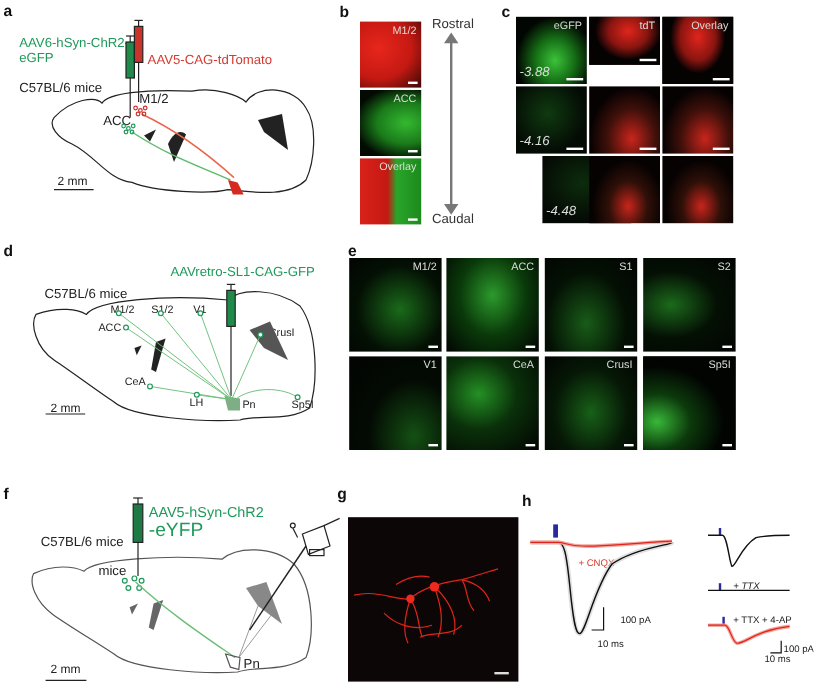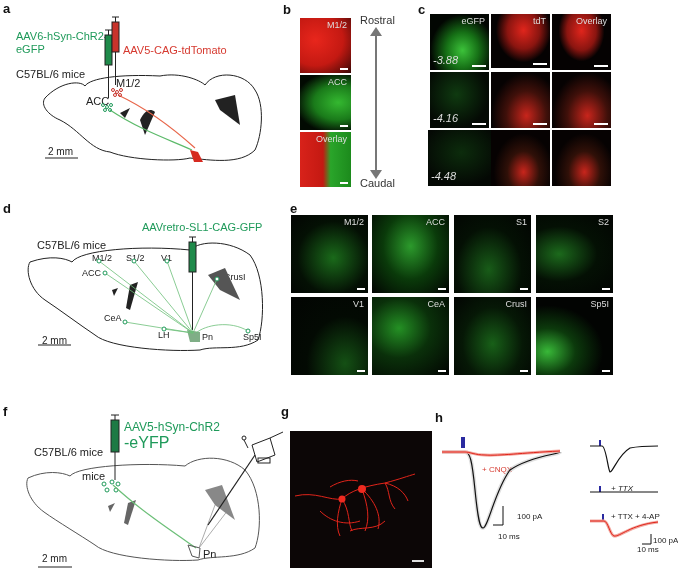--- a/index.html
+++ b/index.html
@@ -89,41 +89,41 @@
   <polygon points="370,170 382,170 376,179" fill="#777"></polygon>
 </svg>
 
 <div class="plabel" style="left:418px;top:2px;">c</div>
 
 <div class="img" style="left:430px;top:14px;width:59px;height:56px;background:radial-gradient(ellipse at 55% 65%,#3cc23a 0%,#167016 35%,#020602 70%);">
   <span class="lbl">eGFP</span>
   <span class="num">-3.88</span>
     <span class="sb long"></span>
 </div>
-<div class="img" style="left:491px;top:14px;width:59px;height:54px;background:radial-gradient(ellipse at 55% 30%,#e0251c 0%,#8a1510 35%,#050202 60%),radial-gradient(ellipse at 50% 75%,#e0251c 0%,#050202 40%);">
+<div class="img" style="left:491px;top:14px;width:59px;height:40px;background:radial-gradient(ellipse at 55% 30%,#e0251c 0%,#8a1510 35%,#050202 60%),radial-gradient(ellipse at 50% 75%,#e0251c 0%,#050202 40%);">
   <span class="lbl">tdT</span>
     <span class="sb long"></span>
 </div>
 <div class="img" style="left:552px;top:14px;width:59px;height:56px;background:radial-gradient(ellipse at 50% 30%,#e0251c 0%,#8a1510 35%,#050202 55%),radial-gradient(ellipse at 55% 70%,#a8c020 0%,#2aa02a 25%,#050202 55%);">
   <span class="lbl">Overlay</span>
     <span class="sb long"></span>
 </div>
 
 <div class="img" style="left:430px;top:72px;width:59px;height:56px;background:radial-gradient(ellipse at 45% 40%,#0f3a10 0%,#040a04 70%);">
   <span class="num">-4.16</span>
     <span class="sb long"></span>
 </div>
 <div class="img" style="left:491px;top:72px;width:59px;height:56px;background:radial-gradient(ellipse at 60% 78%,#c8251c 0%,#40100a 40%,#060202 70%);">
     <span class="sb long"></span>
   </div>
 <div class="img" style="left:552px;top:72px;width:59px;height:56px;background:radial-gradient(ellipse at 60% 78%,#c8251c 0%,#40100a 40%,#060202 70%);">
     <span class="sb long"></span>
   </div>
 
-<div class="img" style="left:428px;top:130px;width:74px;height:56px;background:radial-gradient(ellipse at 45% 40%,#0c2c0c 0%,#040804 70%);">
+<div class="img" style="left:452px;top:130px;width:74px;height:56px;background:radial-gradient(ellipse at 45% 40%,#0c2c0c 0%,#040804 70%);">
   <span class="num">-4.48</span>
 </div>
 <div class="img" style="left:491px;top:130px;width:59px;height:56px;background:radial-gradient(ellipse at 55% 75%,#c8251c 0%,#301008 35%,#060202 65%);"></div>
 <div class="img" style="left:552px;top:130px;width:59px;height:56px;background:radial-gradient(ellipse at 55% 75%,#c8251c 0%,#301008 35%,#060202 65%);"></div>
 
 <div class="plabel" style="left:3px;top:201px;">d</div>
 <div class="txt green" style="left:142px;top:221px;font-size:11px;">AAVretro-SL1-CAG-GFP</div>
 <div class="txt" style="left:37px;top:239px;font-size:11px;">C57BL/6 mice</div>
 <div class="txt" style="left:92px;top:253px;font-size:9px;">M1/2</div>
 <div class="txt" style="left:126px;top:253px;font-size:9px;text-align:center;">S1/2</div>

